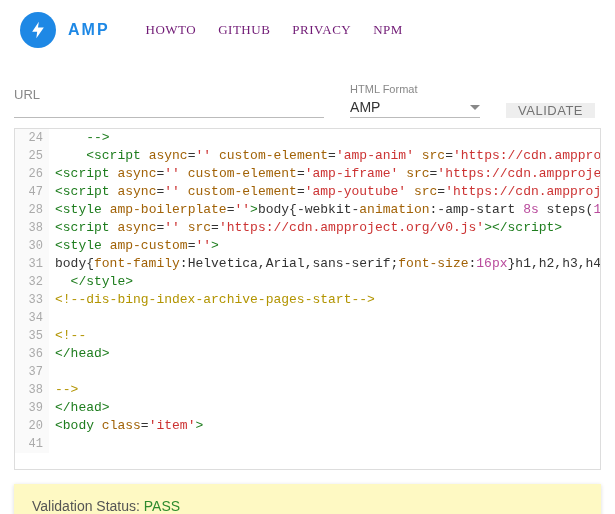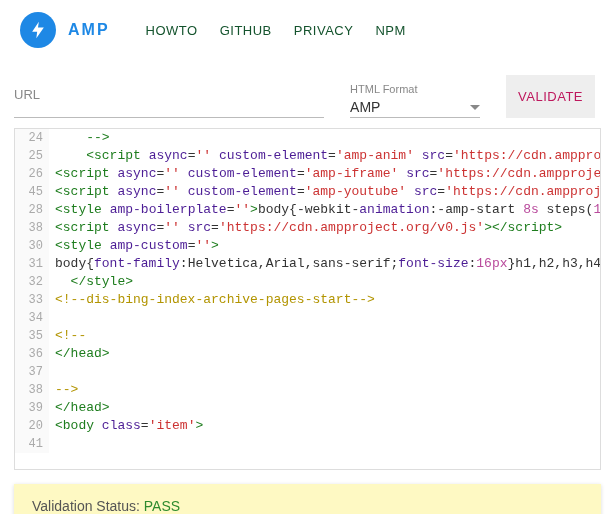--- a/index.html
+++ b/index.html
@@ -2,39 +2,39 @@
 <html><head>
 <meta charset="utf-8">
 <style>
 * { box-sizing: border-box; margin: 0; padding: 0; }
 body { font-family: Arial, Helvetica, sans-serif; background: #fff; width: 615px; height: 514px; overflow: hidden; color: #333; }
 .header { display: flex; align-items: center; padding: 12px 20px; gap: 8px; }
 .logo { width: 36px; height: 36px; border-radius: 50%; background: #1e88e5; display: flex; align-items: center; justify-content: center; }
 .logo svg { width: 20px; height: 20px; }
 .brand { color: #1e88e5; font-weight: 700; font-size: 16px; letter-spacing: 2px; margin-left: 4px; margin-right: 28px; }
 .nav { display: flex; gap: 22px; }
-.nav a { color: #14532d; text-decoration: none; font-size: 13px; letter-spacing: 0.5px; }
+.nav a { color: #701a75; text-decoration: none; font-size: 13px; letter-spacing: 0.5px; font-family: Liberation Serif, serif; }
 .controls { display: flex; align-items: flex-end; padding: 8px 20px 4px 14px; gap: 26px; }
 .url-field { flex: 1; }
 .url-field .lbl { color: #888; font-size: 13px; }
 .url-field .underline { border-bottom: 1px solid #bbb; height: 2px; margin-top: 14px; }
 .fmt { width: 130px; }
 .fmt .lbl { color: #888; font-size: 11px; margin-top: 15px; }
 .fmt .sel { display: flex; align-items: center; justify-content: space-between; border-bottom: 1px solid #bbb; padding: 4px 0 2px 0; }
 .fmt .sel span { font-size: 14px; color: #333; }
 .fmt .caret { width: 0; height: 0; border-left: 5px solid transparent; border-right: 5px solid transparent; border-top: 5px solid #888; }
-.validate-btn { background: #eee; border: none; color: #be185d; font-size: 13px; padding: 14px 12px; letter-spacing: 0.5px; cursor: pointer; }
+.validate-btn { background: #eee; border: none; color: #737373; font-size: 13px; padding: 0 12px; letter-spacing: 0.5px; cursor: pointer; }
 .editor-wrap { margin: 6px 14px 0 14px; border: 1px solid #ddd; height: 342px; position: relative; overflow: hidden; }
 .editor { font-family: Consolas, "Courier New", monospace; font-size: 13px; line-height: 18px; position: relative; height: 100%; overflow-y: scroll; overflow-x: scroll; }
 .gutter { position: absolute; left: 0; top: 0; width: 34px; background: #fafafa; text-align: right; color: #aaa; font-size: 12px; padding-right: 6px; }
 .gutter div { height: 18px; }
 .code { margin-left: 40px; white-space: pre; color: #333; }
 .code .row { height: 18px; }
 .tag { color: #1e7d1e; }
-.attr { color: #4c1d95; }
+.attr { color: #a16207; }
 .val { color: #cc3333; }
 .txt { color: #333; }
 .cmt { color: #b29400; }
 .num { color: #b94a9c; }
 .status-card { margin: 14px 14px 8px 14px; background: #fef9c3; box-shadow: 0 1px 4px rgba(0,0,0,0.15); padding: 14px 18px; font-size: 14px; color: #555; }
 .status-pass { color: #2e8b2e; }
 </style>
 </head>
 <body>
 
@@ -67,21 +67,21 @@
   </div>
   <button class="validate-btn">VALIDATE</button>
 </div>
 
 <div class="editor-wrap">
   <div class="editor">
     <div class="gutter" id="gutter">
         <div>24</div>
         <div>25</div>
         <div>26</div>
-        <div>45</div>
+        <div>47</div>
         <div>28</div>
         <div>38</div>
         <div>30</div>
         <div>31</div>
         <div>32</div>
         <div>33</div>
         <div>34</div>
         <div>35</div>
         <div>36</div>
         <div>37</div>

